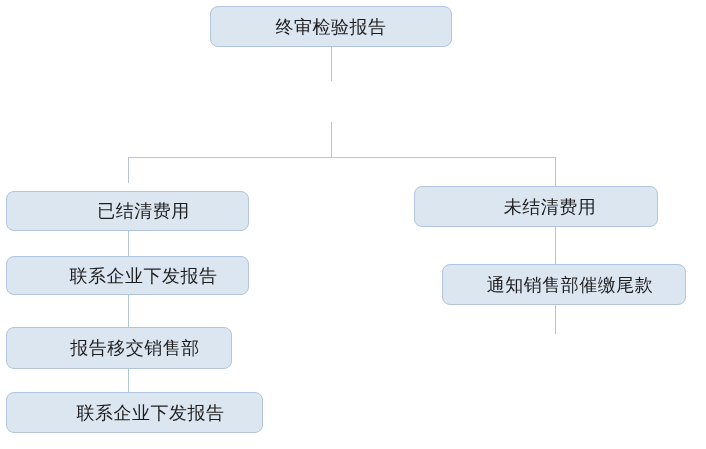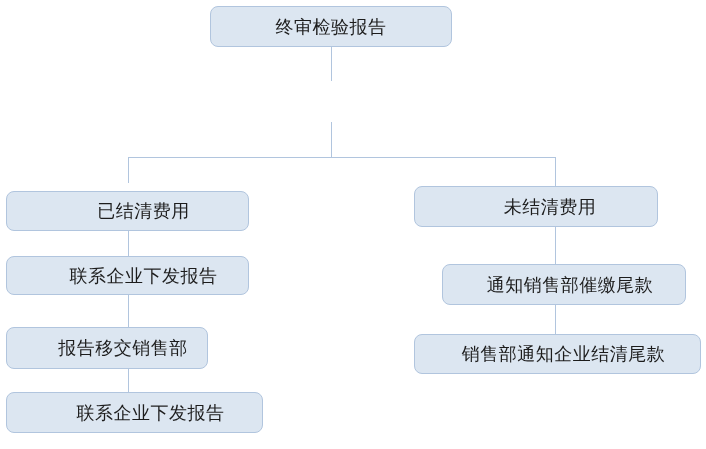--- a/index.html
+++ b/index.html
@@ -59,33 +59,30 @@
 
 
   <div class="node shift-lg" style="left:6px; top:183px; width:243px; height:40px;margin-top:8px;">
     <span class="lbl">已结清费用</span>
   </div>
 
   <div class="node shift-lg" style="left:6px; top:256px; width:243px; height:39px;">
     <span class="lbl">联系企业下发报告</span>
   </div>
 
-  <div class="node shift-lg" style="left:6px; top:327px; width:202px; height:42px;">
+  <div class="node shift-lg" style="left:6px; top:327px; width:226px; height:42px;">
     <span class="lbl">报告移交销售部</span>
   </div>
 
   <div class="node shift-lg" style="left:6px; top:392px; width:257px; height:41px;">
     <span class="lbl">联系企业下发报告</span>
   </div>
 
   <div class="node" style="left:414px; top:186px; width:244px; height:41px;padding-left:28px;">
     <span class="lbl">未结清费用</span>
   </div>
 
   <div class="node shift-sm" style="left:414px; top:264px; width:244px; height:41px;margin-left:28px;">
     <span class="lbl">通知销售部催缴尾款</span>
   </div>
 
-  <div class="node shift-sm" style="left:414px; top:334px; width:287px; height:40px;">
-    <span class="lbl">销售部通知企业结清尾款</span>
-  </div>
 
 </div>
 
 </body></html>

